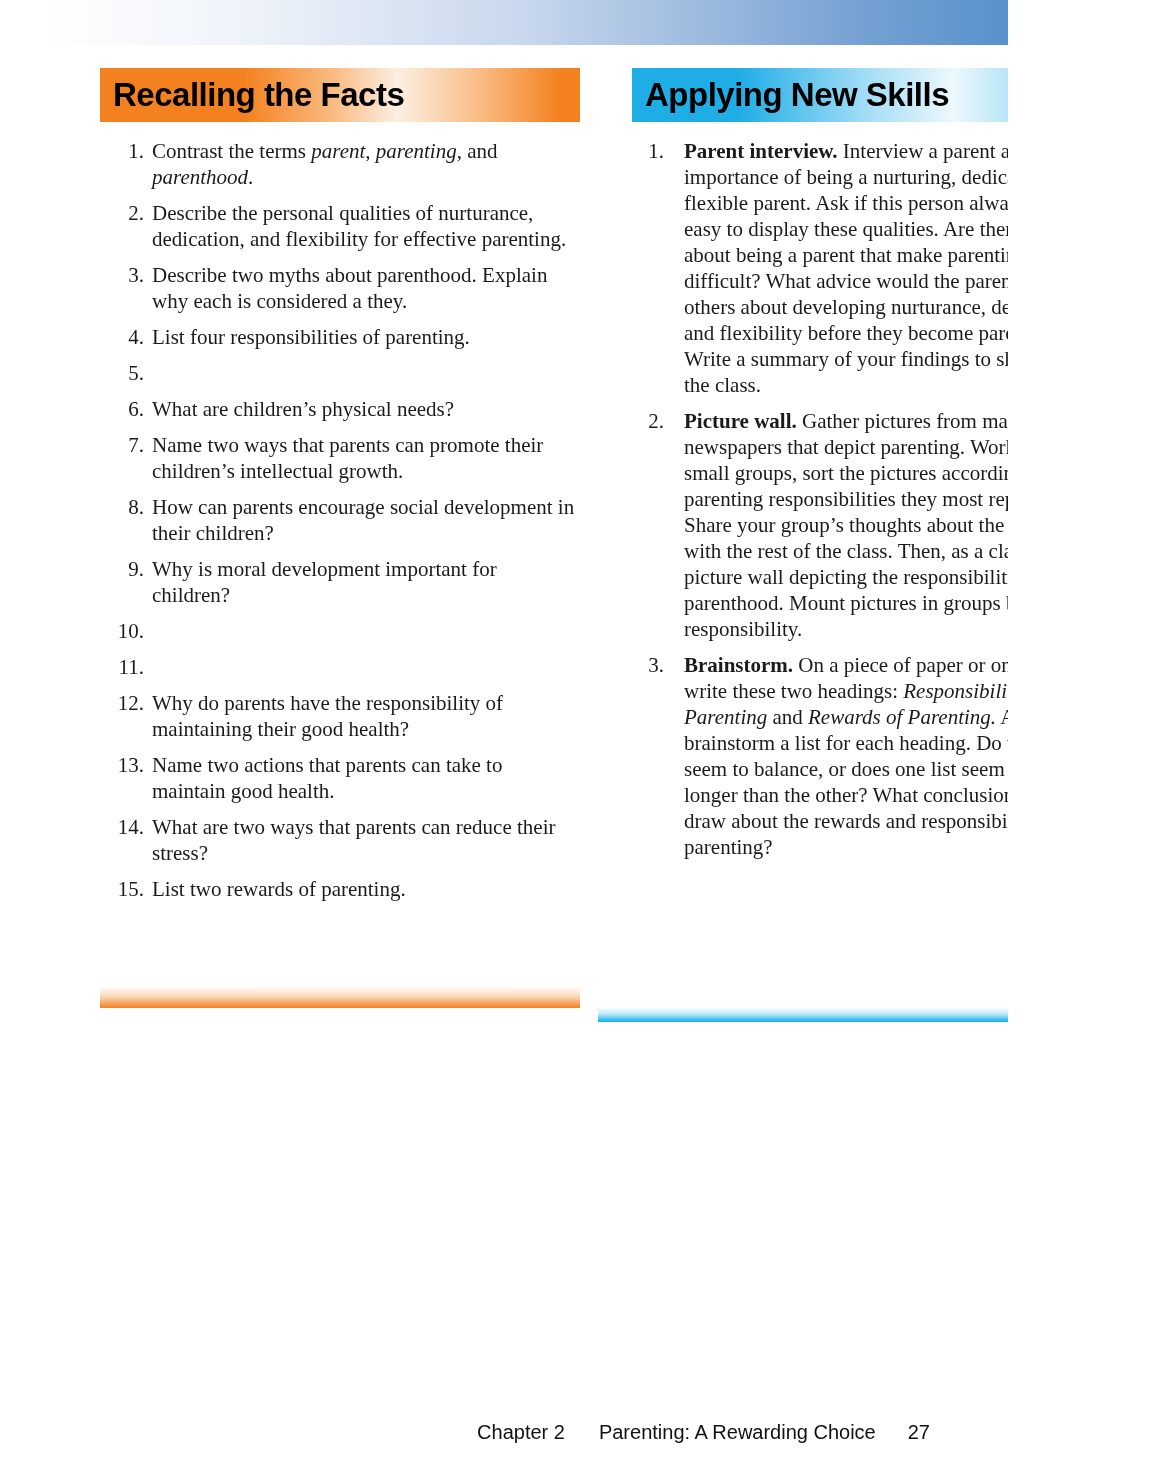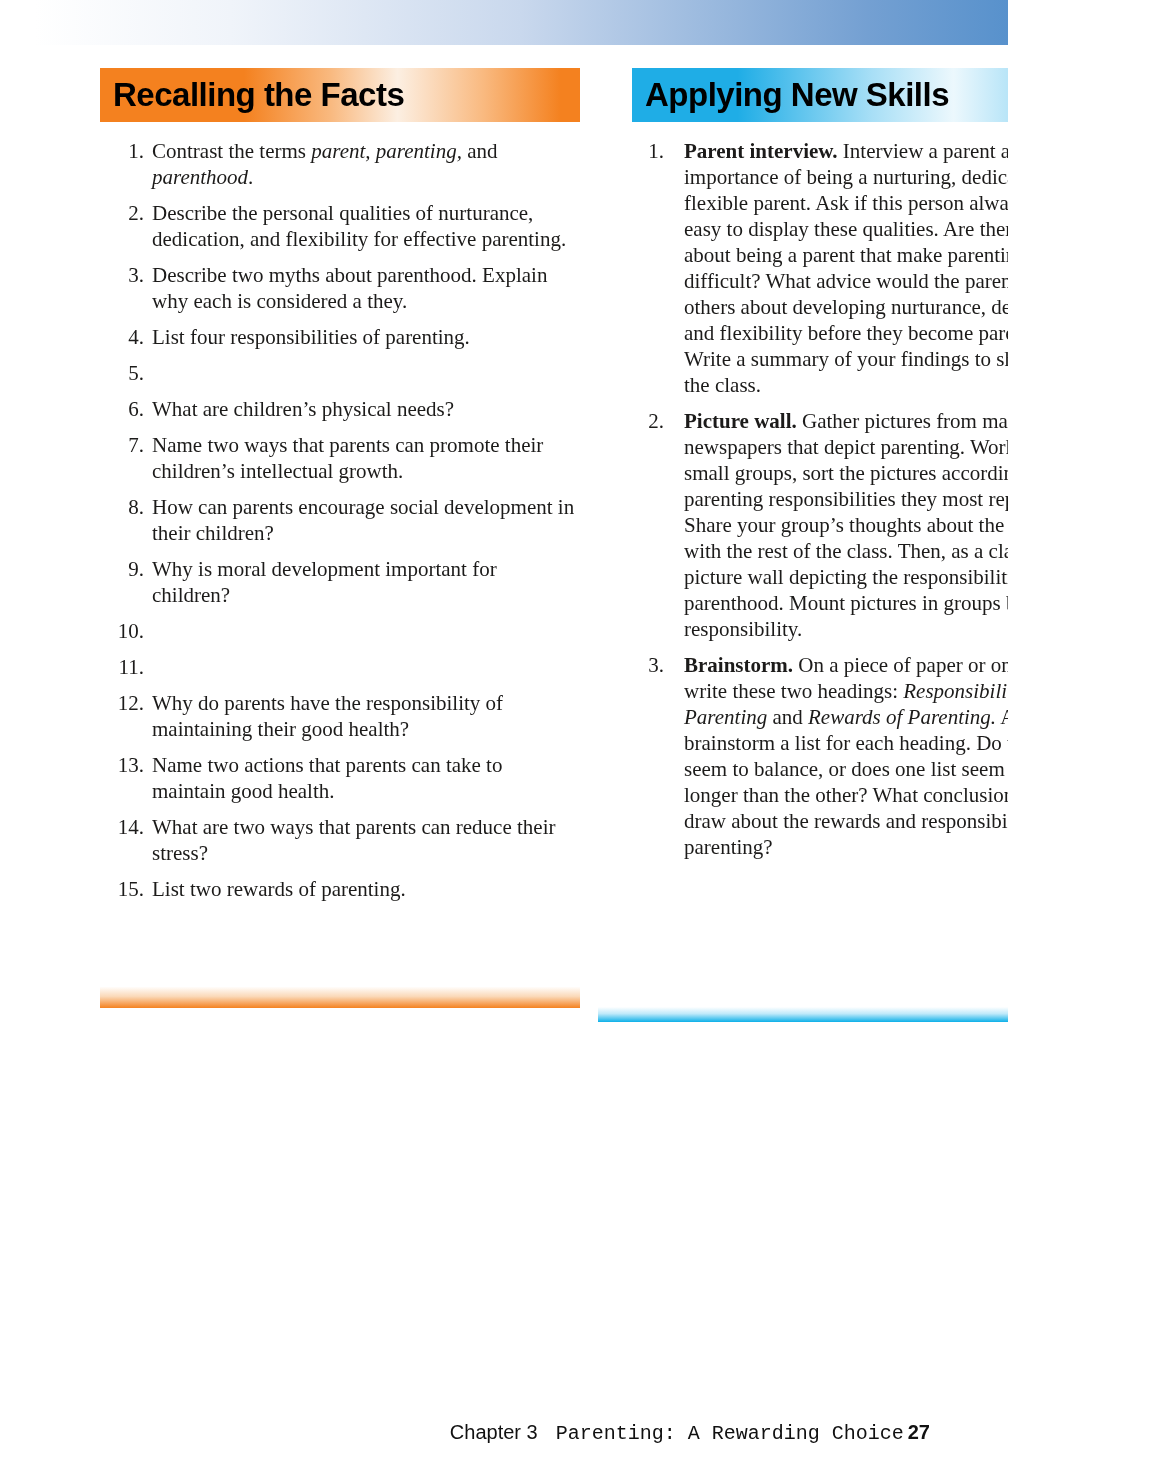--- a/index.html
+++ b/index.html
@@ -91,22 +91,22 @@
   }
   .footer {
     position: absolute;
     top: 1421px;
     right: 78px;
     font-family: "Liberation Sans", sans-serif;
     font-size: 20px;
     color: #111111;
     white-space: nowrap;
   }
-  .footer .chapter-title { margin-left: 18px; font-family: Liberation Mono, monospace; }
-  .footer .page-num { margin-left: 4px; font-weight: bold; }
+  .footer .chapter-title { margin-left: 34px; }
+  .footer .page-num { margin-left: 32px; font-weight: normal; }
 </style>
 </head>
 <body>
 
 <div class="page">
 
   <div class="top-banner"></div>
 
   <section class="column left">
     <h2 class="section-header orange">Recalling the Facts</h2>
@@ -186,16 +186,16 @@
           <span class="q-num">3.</span>
           <span class="q-body"><span class="bd">Brainstorm.</span><span> On a piece of paper or on the board, write these two headings: </span><span class="it">Responsibilities of Parenting</span><span> and </span><span class="it">Rewards of Parenting.</span><span> As a class, brainstorm a list for each heading. Do the lists seem to balance, or does one list seem much longer than the other? What conclusions can you draw about the rewards and responsibilities of parenting?</span></span>
         </li>
       </ol>
   </section>
 
   <div class="accent-bar orange-bar"></div>
   <div class="accent-bar blue-bar"></div>
 
   <div class="footer">
-    <span class="chapter-label">Chapter 3</span><span class="chapter-title">Parenting: A Rewarding Choice</span><span class="page-num">27</span>
+    <span class="chapter-label">Chapter 2</span><span class="chapter-title">Parenting: A Rewarding Choice</span><span class="page-num">27</span>
   </div>
 
 </div>
 
 </body></html>

